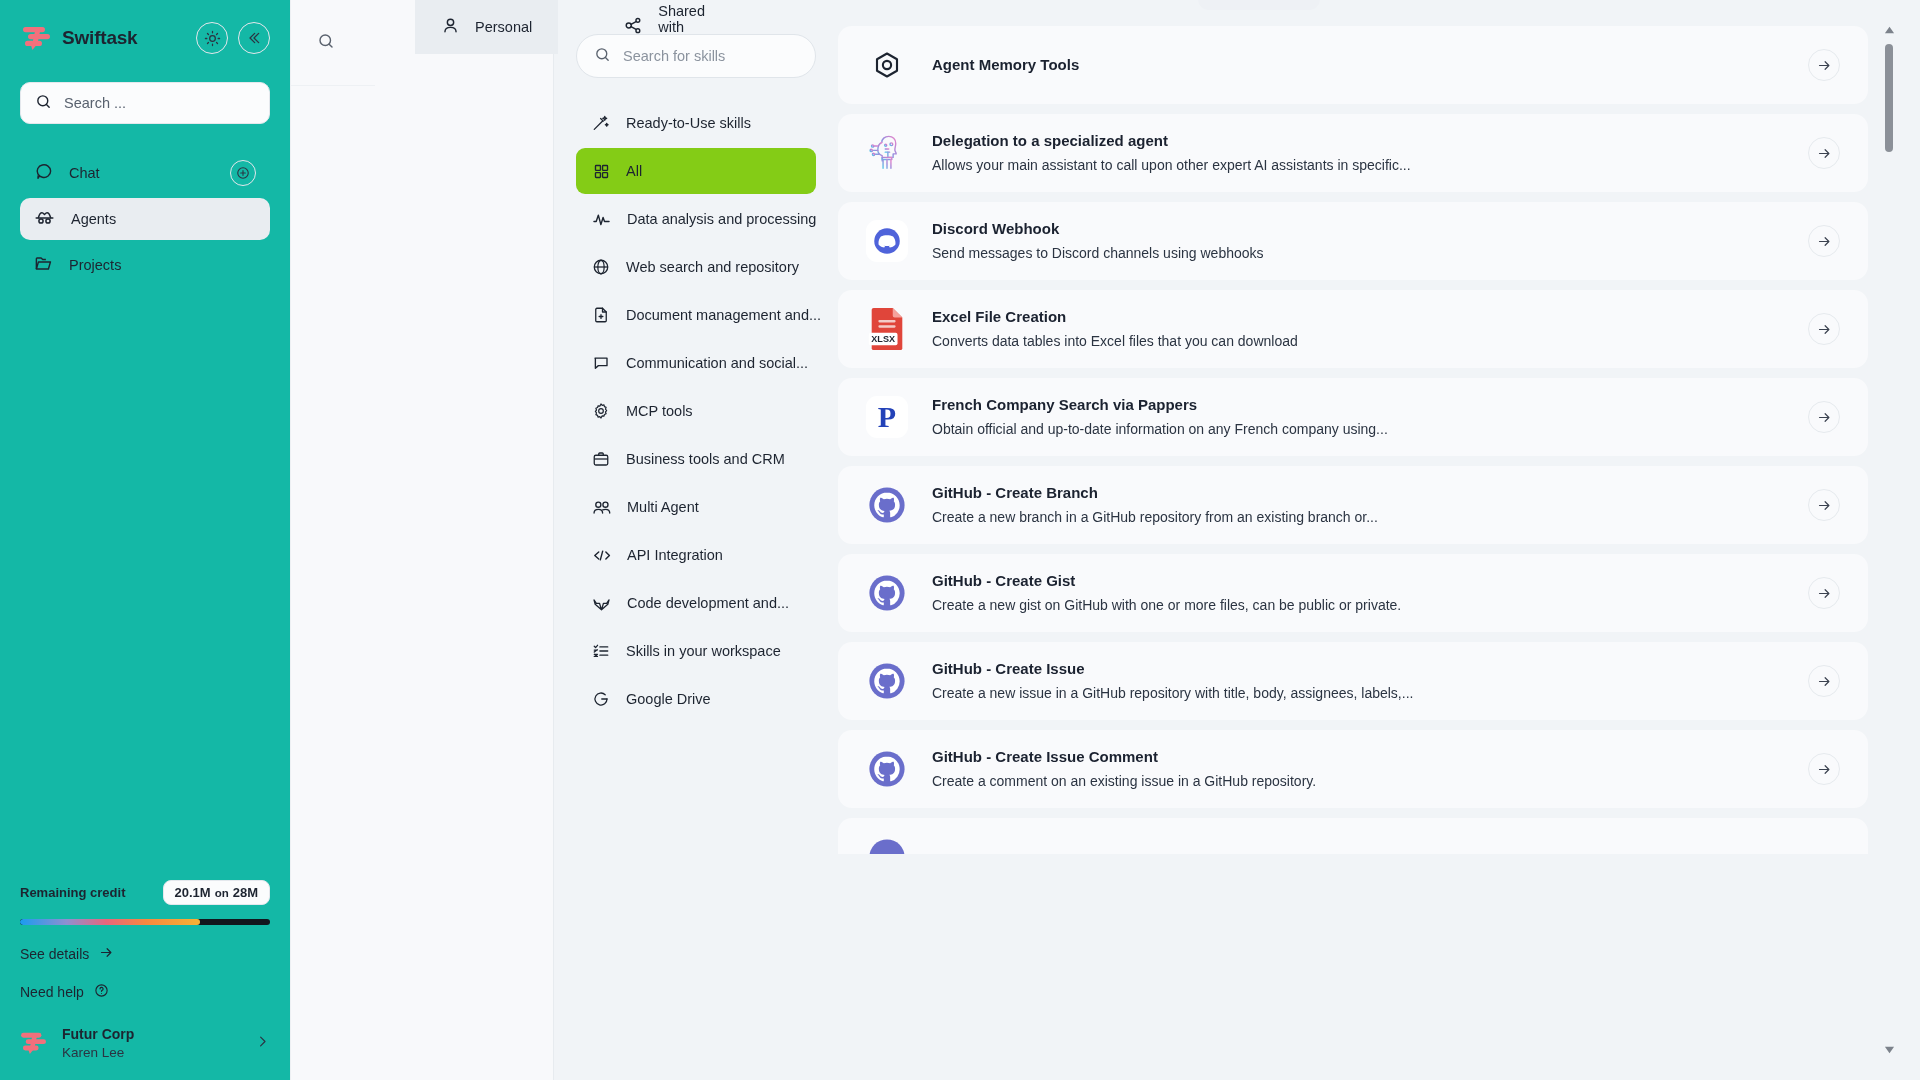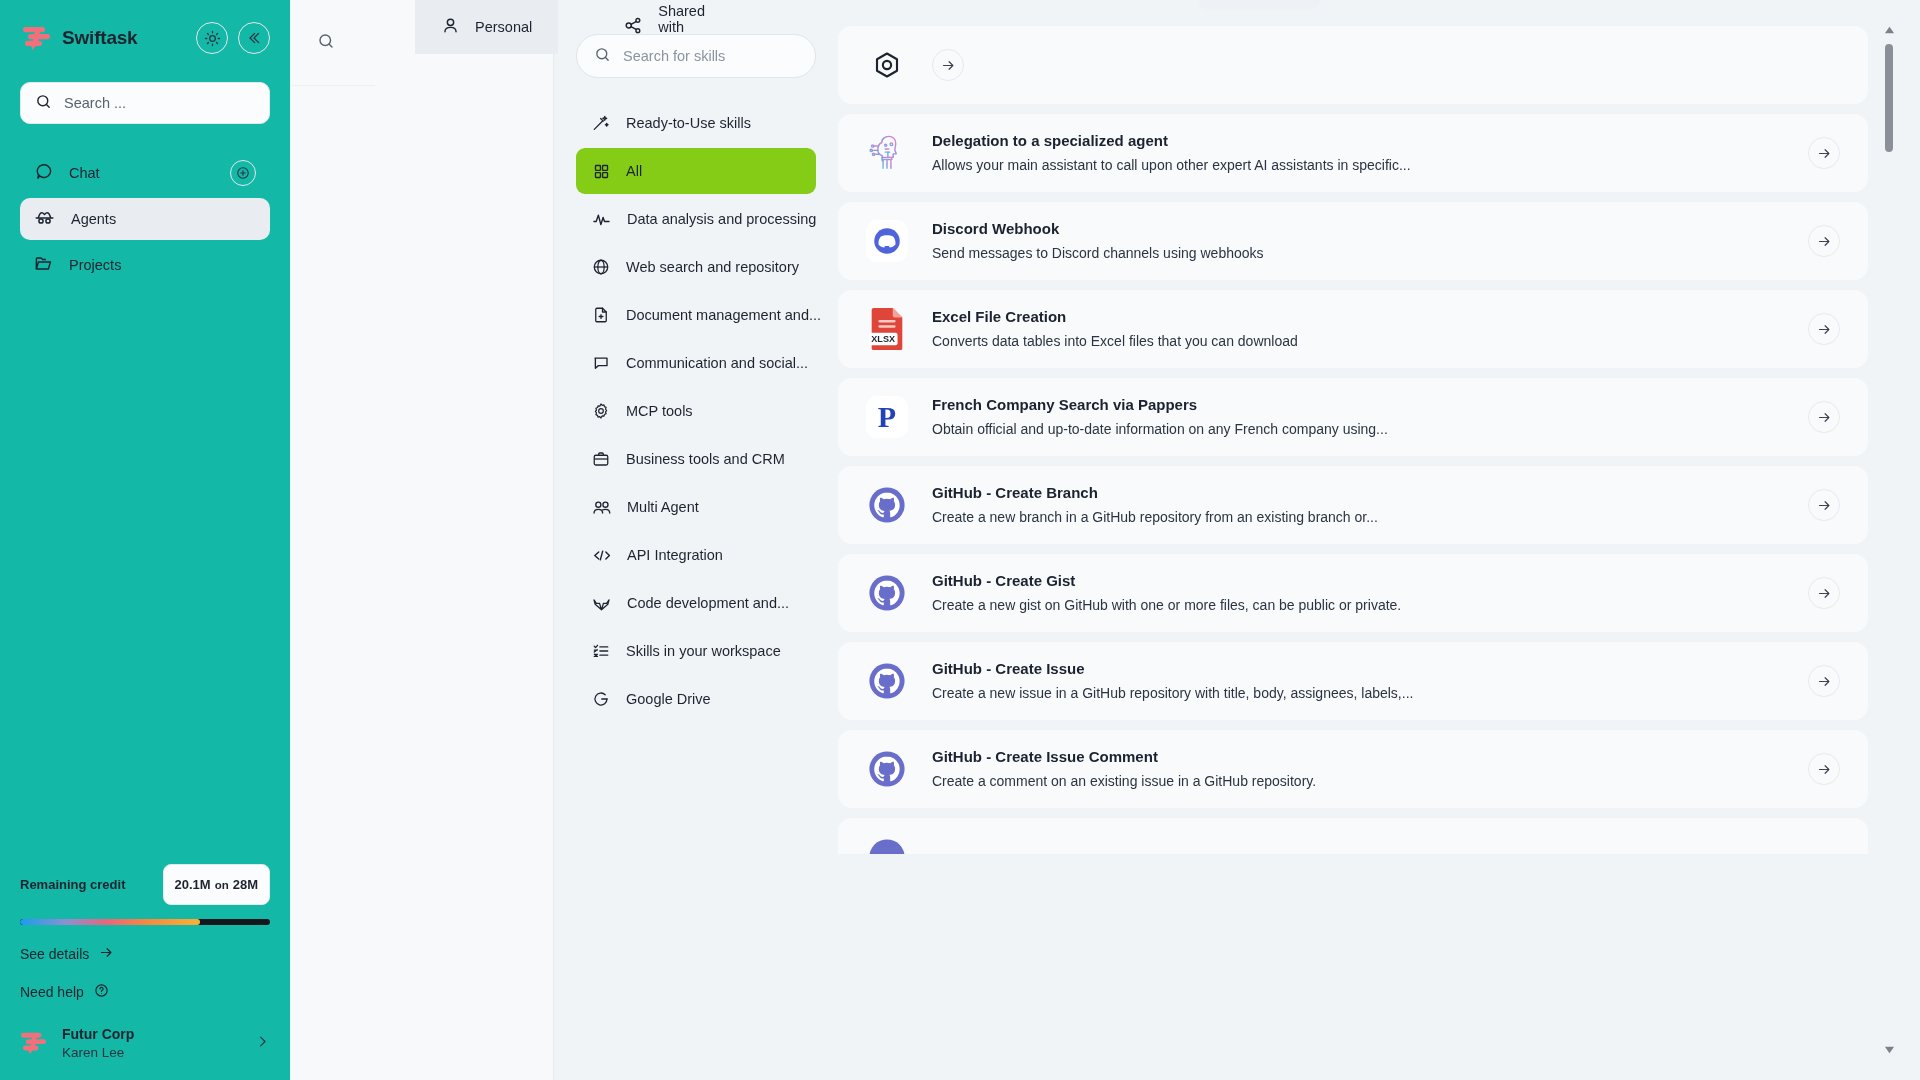--- a/index.html
+++ b/index.html
@@ -64,21 +64,21 @@
     width: 26px; height: 26px; border-radius: 50%;
     border: 1px solid #e3e7ec; background: transparent;
     display: flex; align-items: center; justify-content: center; cursor: pointer;
   }
 
   .sidebar-bottom { margin-top: auto; padding: 0 20px 18px 20px; }
   .credit-row { display: flex; align-items: center; justify-content: space-between; }
   .credit-label { font-size: 13px; font-weight: 700; color: #1d2430; }
   .credit-pill {
     border: 1px solid #e4e8ed; border-radius: 8px;
-    padding: 12px 11px; font-size: 13px; font-weight: 700; color: #1d2430;
+    padding: 4px 11px; font-size: 13px; font-weight: 700; color: #1d2430;
     background: #fbfcfd; white-space: nowrap;
   }
   .credit-pill .small { font-size: 11.5px; font-weight: 600; }
   .credit-bar {
     margin-top: 14px; height: 6px; border-radius: 3px;
     background: #12161d; overflow: hidden; position: relative;
   }
   .credit-fill {
     position: absolute; left: 0; top: 0; bottom: 0;
     border-radius: 3px;
@@ -526,20 +526,23 @@
 
     <div class="cards-wrap">
       <div class="cards">
 
         <div class="card">
           <span class="card-icon">
             <svg width="30" height="30" viewBox="0 0 24 24" fill="none" stroke="#1d2430" stroke-width="1.7" stroke-linejoin="round">
               <path d="M12 2.8 20 7.4v9.2L12 21.2 4 16.6V7.4z"></path>
               <circle cx="12" cy="12" r="3.3"></circle>
             </svg>
+          </span>
+          <span class="card-body">
+            <span class="card-title" style="display:block">Agent Memory Tools</span>
           </span>
           <span class="card-go">
             <svg width="15" height="15" viewBox="0 0 24 24" fill="none" stroke="#3b4250" stroke-width="1.9" stroke-linecap="round" stroke-linejoin="round">
                 <path d="M4 12h15M13 6l6 6-6 6"></path>
               </svg>
           </span>
         </div>
 
         <div class="card">
           <span class="card-icon">

